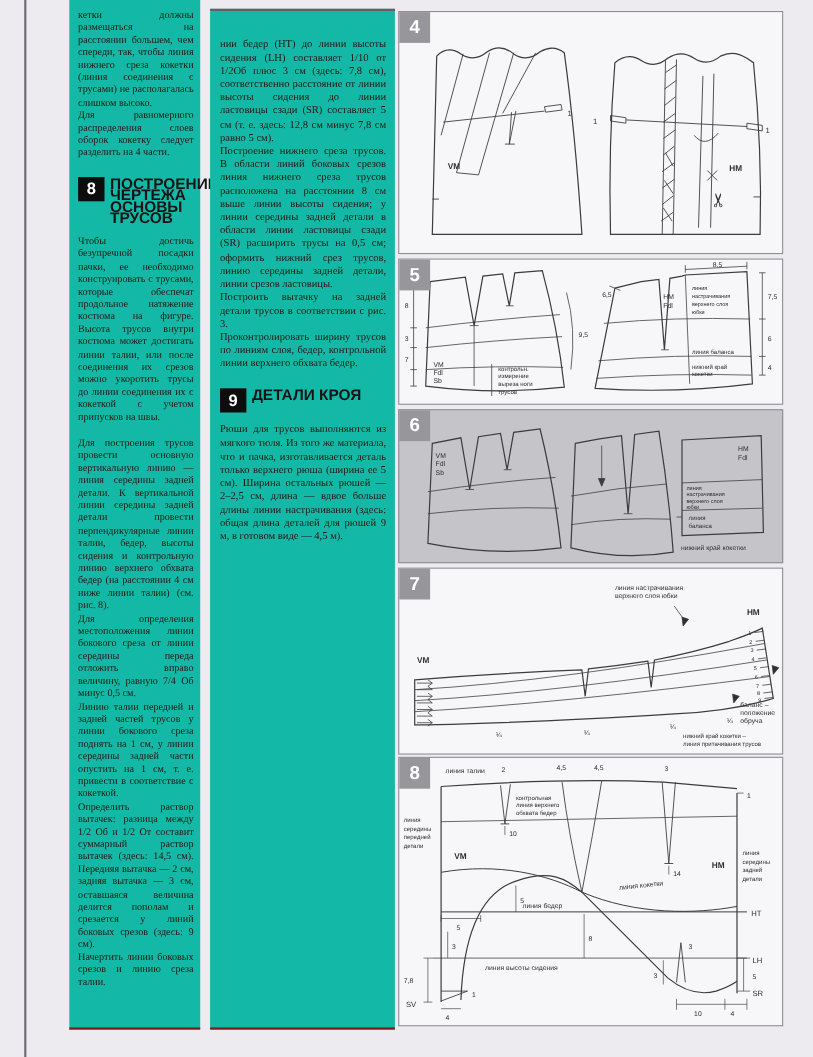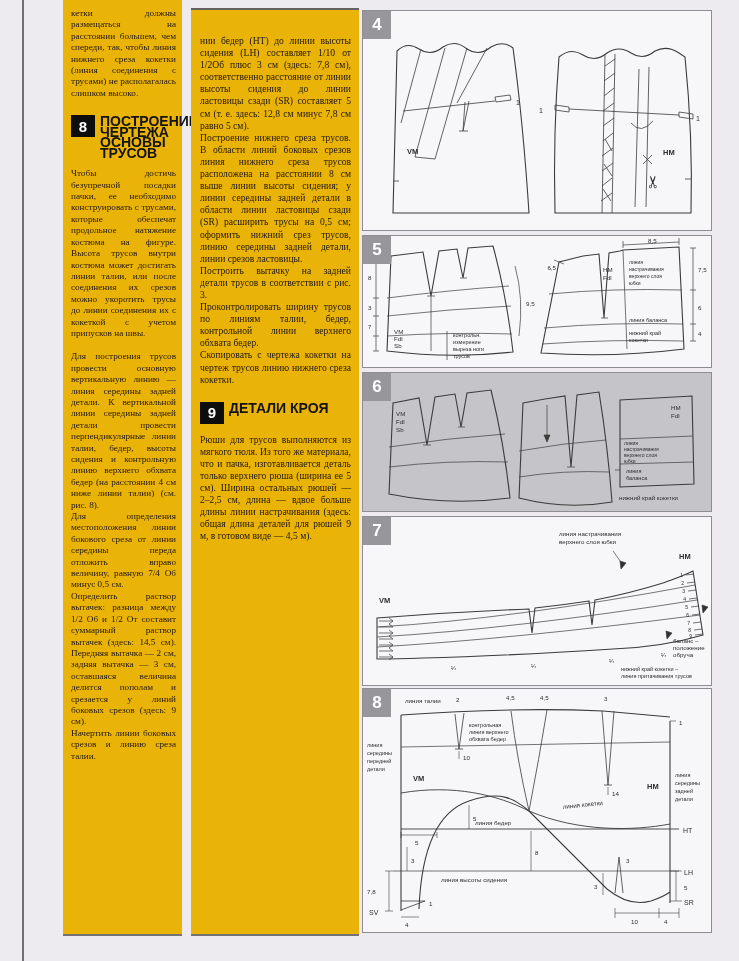--- a/index.html
+++ b/index.html
@@ -4,22 +4,22 @@
 <style>
   html,body{margin:0;padding:0;}
   body{
     width:739px;height:961px;position:relative;overflow:hidden;
     background:#edebef;
     font-family:"Liberation Serif", serif;
   }
   .edge-line{position:absolute;left:22px;top:0;width:2px;height:961px;background:#6e6e76;}
   
   .ocol{
-    position:absolute;background:#eab308;box-sizing:border-box;
-    color:#221810;border-bottom:2px solid #737373;
+    position:absolute;background:#14b8a6;box-sizing:border-box;
+    color:#221810;border-bottom:2px solid #7f1d1d;
   }
   .col1{left:63px;top:0;width:119px;height:936px;padding:8px 6px 6px 8px;}
   .col2{left:191px;top:8px;width:168px;height:928px;padding:25px 8px 6px 9px;border-top:2px solid #64605e;}
   .ocol p{margin:0;font-size:9.2px;line-height:11.4px;text-align:justify;}
   .col2 p{font-size:9.6px;line-height:12.1px;}
   .gap-top{margin-top:12px !important;}
   .sec-head{display:flex;gap:5px;margin:16px 0 10px 0;align-items:flex-start;}
   .sec-num{
     flex:0 0 auto;width:24px;height:22px;background:#0d0d0d;color:#fff;
     font-family:"Liberation Sans",sans-serif;font-weight:bold;font-size:15px;
@@ -53,38 +53,39 @@
   .t75{font-size:7.5px;font-weight:bold;}
   .ln{stroke:#3c3c3c;fill:none;}
 </style>
 </head>
 <body>
 
 <div class="edge-line"></div>
 
 <div class="ocol col1">
   <p>кетки должны размещаться на расстоянии большем, чем спереди, так, чтобы линия нижнего среза кокетки (линия соединения с трусами) не располагалась слишком высоко.</p>
+  <p>Для равномерного распределения слоев оборок кокетку следует разделить на 4 части.</p>
   <div class="sec-head">
     <div class="sec-num">8</div>
     <div class="sec-title">ПОСТРОЕНИЕ ЧЕРТЕЖА ОСНОВЫ ТРУСОВ</div>
   </div>
   <p>Чтобы достичь безупречной посадки пачки, ее необходимо конструировать с трусами, которые обеспечат продольное натяжение костюма на фигуре. Высота трусов внутри костюма может достигать линии талии, или после соединения их срезов можно укоротить трусы до линии соединения их с кокеткой с учетом припусков на швы.</p>
   <p class="gap-top">Для построения трусов провести основную вертикальную линию — линия середины задней детали. К вертикальной линии середины задней детали провести перпендикулярные линии талии, бедер, высоты сидения и контрольную линию верхнего обхвата бедер (на расстоянии 4 см ниже линии талии) (см. рис. 8).</p>
   <p>Для определения местоположения линии бокового среза от линии середины переда отложить вправо величину, равную 7/4 Об минус 0,5 см.</p>
+  <p>Линию талии передней и задней частей трусов у линии бокового среза поднять на 1 см, у линии середины задней части опустить на 1 см, т. е. привести в соответствие с кокеткой.</p>
   <p>Определить раствор вытачек: разница между 1/2 Об и 1/2 От составит суммарный раствор вытачек (здесь: 14,5 см). Передняя вытачка — 2 см, задняя вытачка — 3 см, оставшаяся величина делится пополам и срезается у линий боковых срезов (здесь: 9 см).</p>
   <p>Начертить линии боковых срезов и линию среза талии.</p>
 
 </div>
 
 <div class="ocol col2">
   <p>нии бедер (НТ) до линии высоты сидения (LH) составляет 1/10 от 1/2Об плюс 3 см (здесь: 7,8 см), соответственно расстояние от линии высоты сидения до линии ластовицы сзади (SR) составляет 5 см (т. е. здесь: 12,8 см минус 7,8 см равно 5 см).</p>
   <p>Построение нижнего среза трусов. В области линий боковых срезов линия нижнего среза трусов расположена на расстоянии 8 см выше линии высоты сидения; у линии середины задней детали в области линии ластовицы сзади (SR) расширить трусы на 0,5 см; оформить нижний срез трусов, линию середины задней детали, линии срезов ластовицы.</p>
   <p>Построить вытачку на задней детали трусов в соответствии с рис. 3.</p>
-  <p>Проконтролировать ширину трусов по линиям талии, бедер, контрольной линии верхнего обхвата бедер.</p>
-  <p>Скопировать с чертежа кокетки на чертеж трусов линию нижнего среза кокетки.</p>
+  <p>Проконтролировать ширину трусов по линиям слоя, бедер, контрольной линии верхнего обхвата бедер.</p>
   <div class="sec-head">
     <div class="sec-num">9</div>
     <div class="sec-title">ДЕТАЛИ КРОЯ</div>
   </div>
   <p>Рюши для трусов выполняются из мягкого тюля. Из того же материала, что и пачка, изготавливается деталь только верхнего рюша (ширина ее 5 см). Ширина остальных рюшей — 2–2,5 см, длина — вдвое больше длины линии настрачивания (здесь: общая длина деталей для рюшей 9 м, в готовом виде — 4,5 м).</p>
 </div>
 
 <div class="panel panel4">
   <div class="badge">4</div>
   <svg width="348" height="219" viewBox="0 0 348 219">

